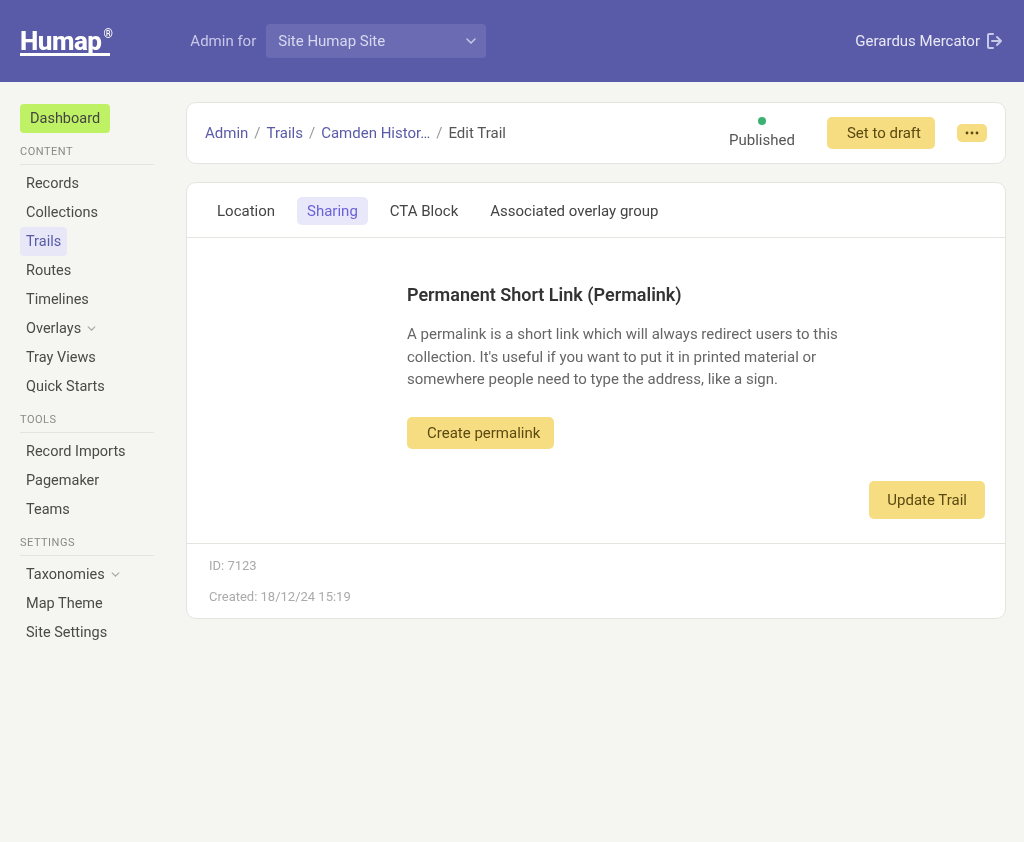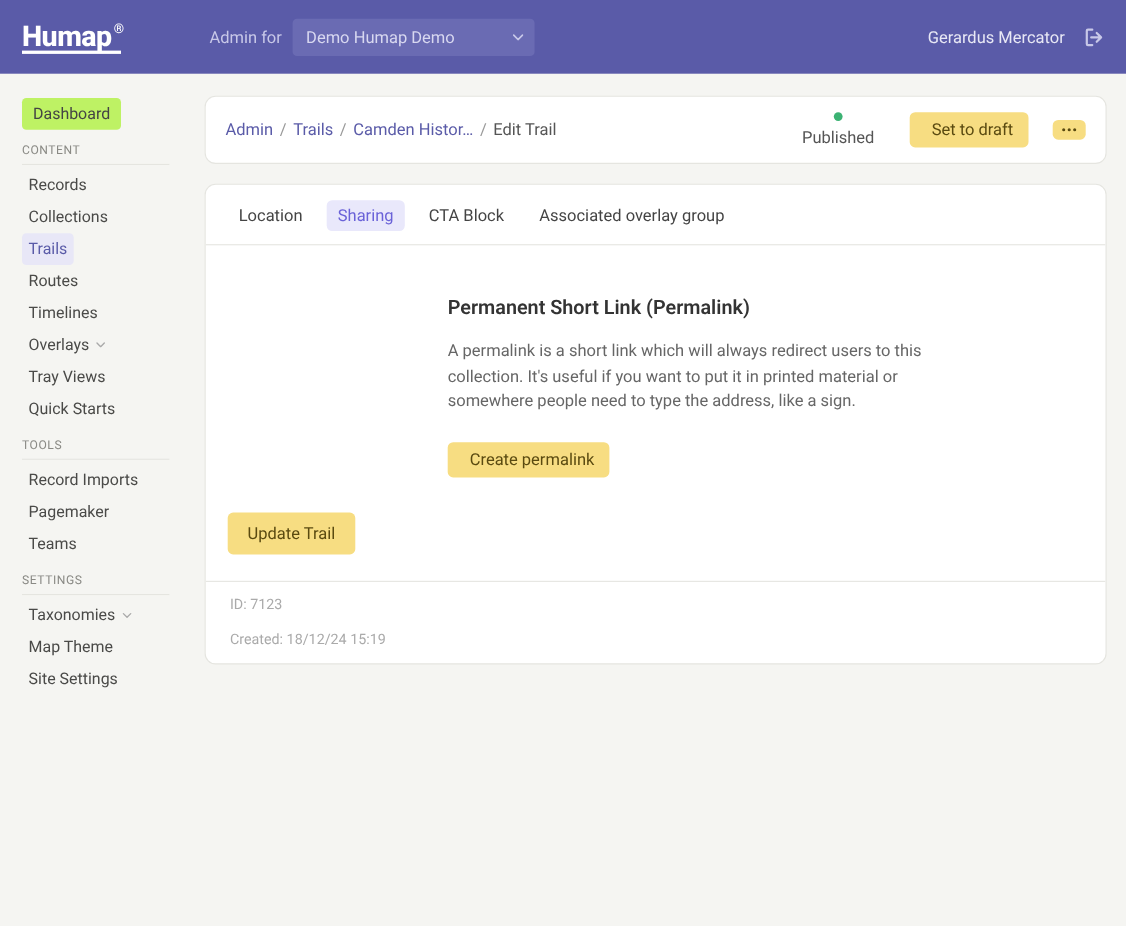--- a/index.html
+++ b/index.html
@@ -24,21 +24,21 @@
     margin:0;
     font-family:-apple-system,BlinkMacSystemFont,"Segoe UI",Roboto,Helvetica,Arial,sans-serif;
     background:var(--bg);
     color:var(--text);
     width:1024px;
     height:842px;
     overflow:hidden;
   }
   
   .topbar{
-    height:67px;
+    height:82px;
     background:var(--purple);
     display:flex;
     align-items:center;
     padding:16px 20px;
     color:#fff;
   }
   .logo{
     font-size:26px;
     font-weight:800;
     letter-spacing:-0.5px;
@@ -75,21 +75,21 @@
     position:absolute;
     right:10px;
     top:50%;
     transform:translateY(-50%);
     pointer-events:none;
   }
   .spacer{flex:1;}
   .username{
     color:#e8e8f5;
     font-size:15px;
-    margin-right:18px;
+    margin-right:6px;
   }
   .logout-icon{
     color:#c8c8e8;
     cursor:pointer;
   }
   
   .layout{display:flex;height:calc(842px - 67px);}
   .sidebar{
     width:168px;
     padding:22px 14px 0 20px;
@@ -214,20 +214,21 @@
     color:#333;
   }
   .panel p{
     font-size:15px;
     line-height:1.5;
     color:#666;
     margin:0 0 26px;
   }
   .update-row{
     display:flex;
+    justify-content:flex-end;
     padding:12px 20px 24px;
   }
   .footer-meta{
     border-top:1px solid var(--border);
     padding:14px 22px;
     font-size:13px;
     color:#aaa;
     display:flex;
     gap:16px;
     flex-direction:column;
@@ -237,21 +238,21 @@
 </head>
 <body>
 
 <div class="topbar">
   <div class="logo">
     <span>Humap</span><span class="dot">®</span>
     <span class="underline"></span>
   </div>
   <span class="admin-for">Admin for</span>
   <div class="site-select">
-    <span>Demo Humap Demo</span>
+    <span>Site Humap Site</span>
     <span class="chev">
       <svg width="10" height="6" viewBox="0 0 10 6">
           <path d="M1 1l4 4 4-4" stroke="#c8c8e8" stroke-width="1.5" fill="none" stroke-linecap="round"></path>
         </svg>
     </span>
   </div>
   <div class="spacer"></div>
   <span class="username">Gerardus Mercator</span>
   <span class="logout-icon">
     <svg width="18" height="18" viewBox="0 0 18 18">

